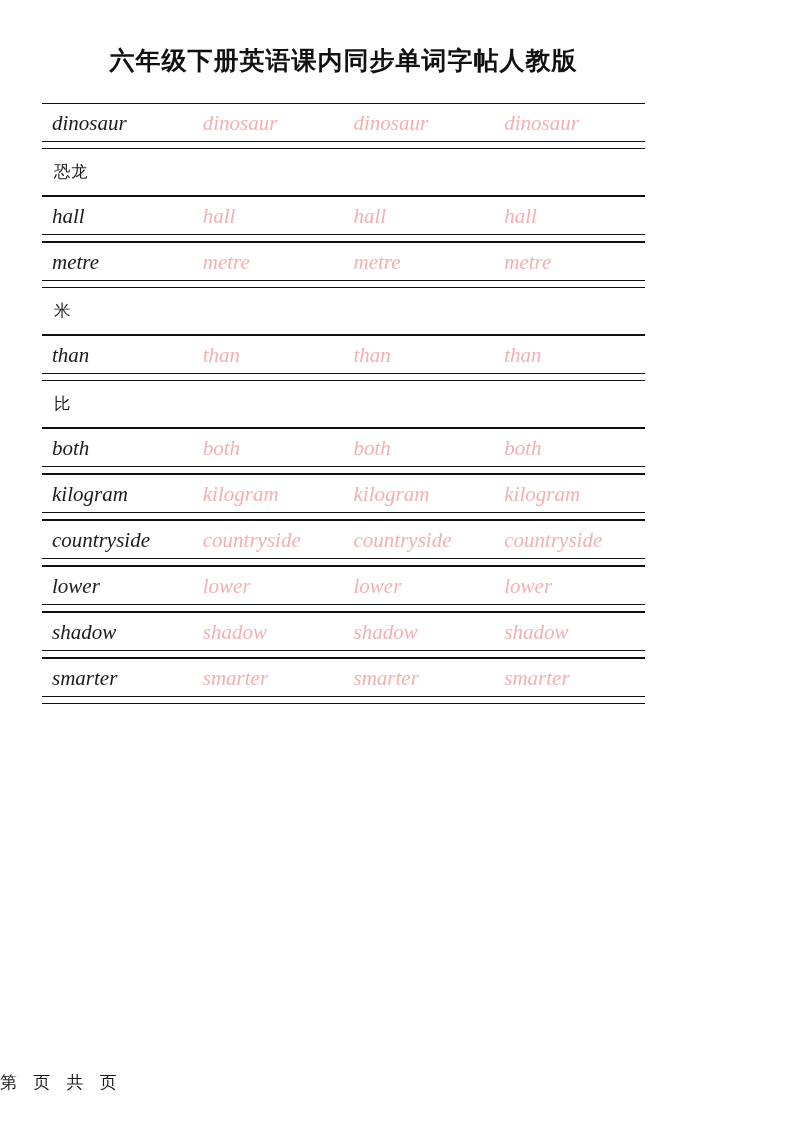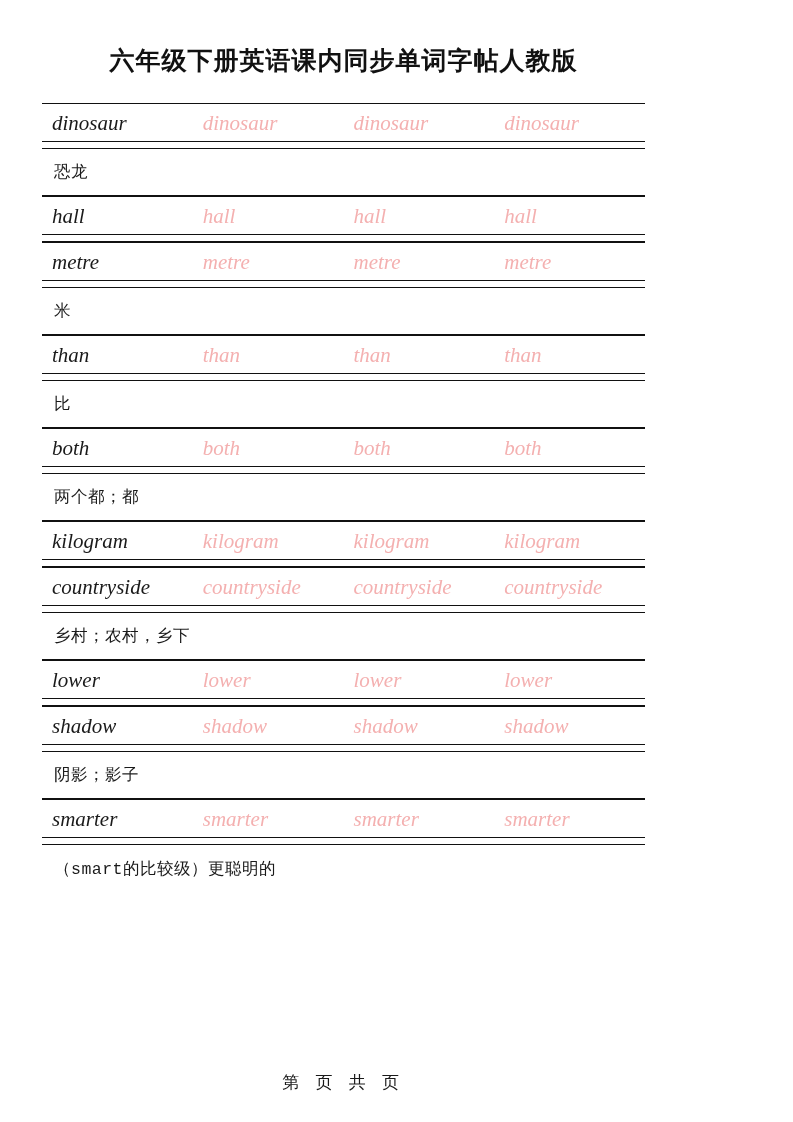--- a/index.html
+++ b/index.html
@@ -94,21 +94,20 @@
     font-size: 16.5px;
     color: #1a1a1a;
     padding-left: 12px;
     letter-spacing: 0.5px;
   }
   .footer {
     position: absolute;
     left: 0;
     right: 0;
     bottom: 28px;
-    text-align: center;
     font-family: "Liberation Serif", serif;
     font-size: 17px;
     letter-spacing: 6px;
     color: #1a1a1a;
   }
 </style>
 </head>
 <body>
 
 <div class="page">
@@ -172,23 +171,20 @@
 
     <div class="entry">
       <div class="word-row">
         <div class="slots">
           <div class="slot dark">both</div>
           <div class="slot faint">both</div>
           <div class="slot faint">both</div>
           <div class="slot faint">both</div>
         </div>
       </div>
-      <div class="meaning-row">
-        <span class="meaning">两个都；都</span>
-      </div>
     </div>
 
     <div class="entry">
       <div class="word-row">
         <div class="slots">
           <div class="slot dark">kilogram</div>
           <div class="slot faint">kilogram</div>
           <div class="slot faint">kilogram</div>
           <div class="slot faint">kilogram</div>
         </div>
@@ -197,23 +193,20 @@
 
     <div class="entry">
       <div class="word-row">
         <div class="slots">
           <div class="slot dark">countryside</div>
           <div class="slot faint">countryside</div>
           <div class="slot faint">countryside</div>
           <div class="slot faint">countryside</div>
         </div>
       </div>
-      <div class="meaning-row">
-        <span class="meaning">乡村；农村，乡下</span>
-      </div>
     </div>
 
     <div class="entry">
       <div class="word-row">
         <div class="slots">
           <div class="slot dark">lower</div>
           <div class="slot faint">lower</div>
           <div class="slot faint">lower</div>
           <div class="slot faint">lower</div>
         </div>
@@ -222,36 +215,30 @@
 
     <div class="entry">
       <div class="word-row">
         <div class="slots">
           <div class="slot dark">shadow</div>
           <div class="slot faint">shadow</div>
           <div class="slot faint">shadow</div>
           <div class="slot faint">shadow</div>
         </div>
       </div>
-      <div class="meaning-row">
-        <span class="meaning">阴影；影子</span>
-      </div>
     </div>
 
     <div class="entry">
       <div class="word-row">
         <div class="slots">
           <div class="slot dark">smarter</div>
           <div class="slot faint">smarter</div>
           <div class="slot faint">smarter</div>
           <div class="slot faint">smarter</div>
         </div>
       </div>
-      <div class="meaning-row" style="border-bottom:none;">
-        <span class="meaning">（smart的比较级）更聪明的</span>
-      </div>
     </div>
 
   </div>
 
   <div class="footer">第 页 共  页</div>
 
 </div>
 
 </body></html>

